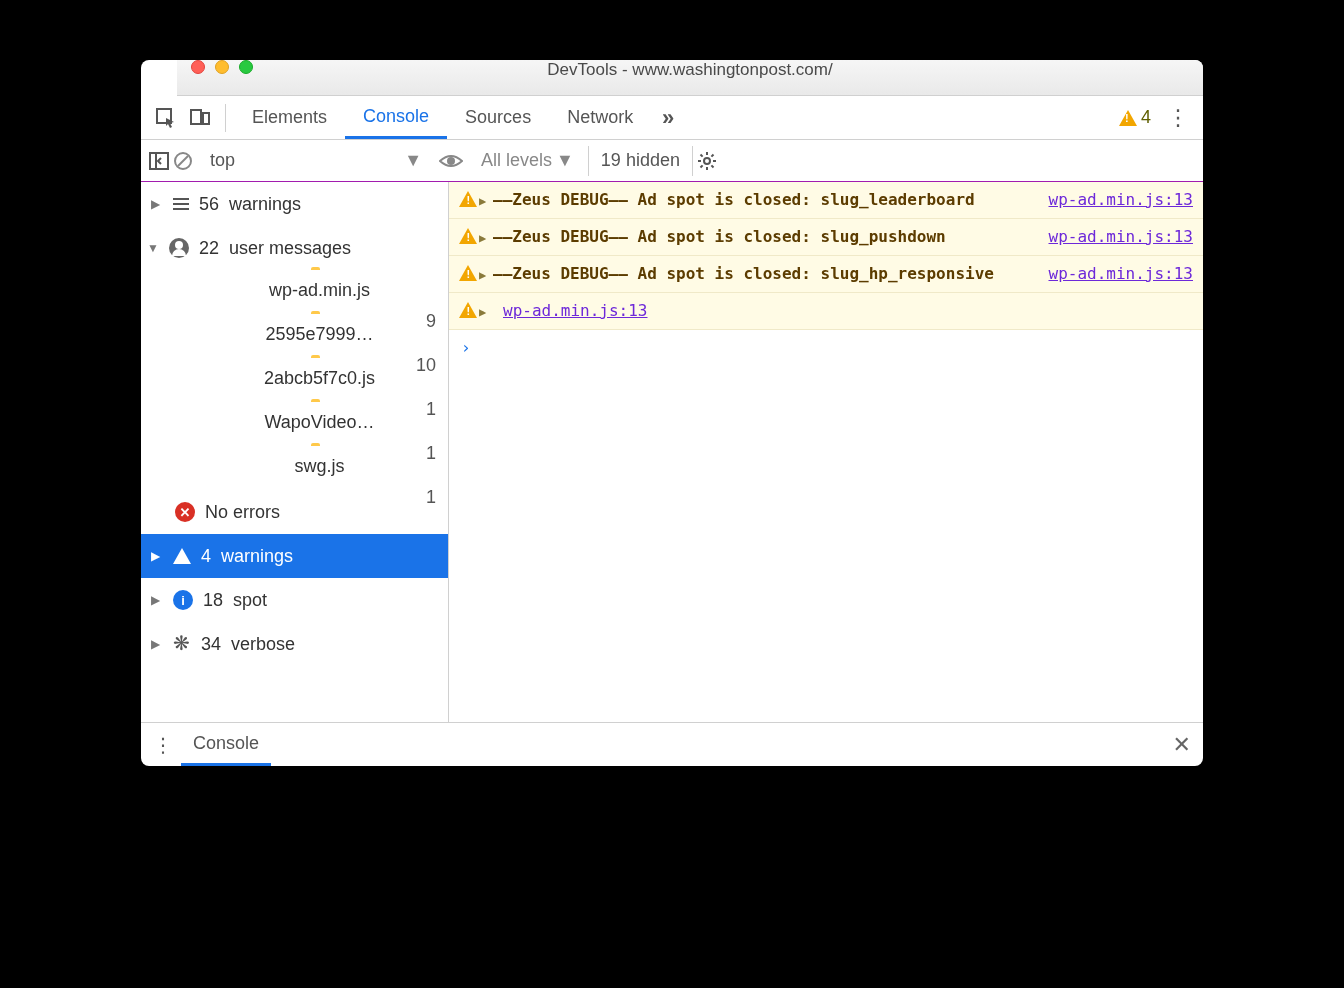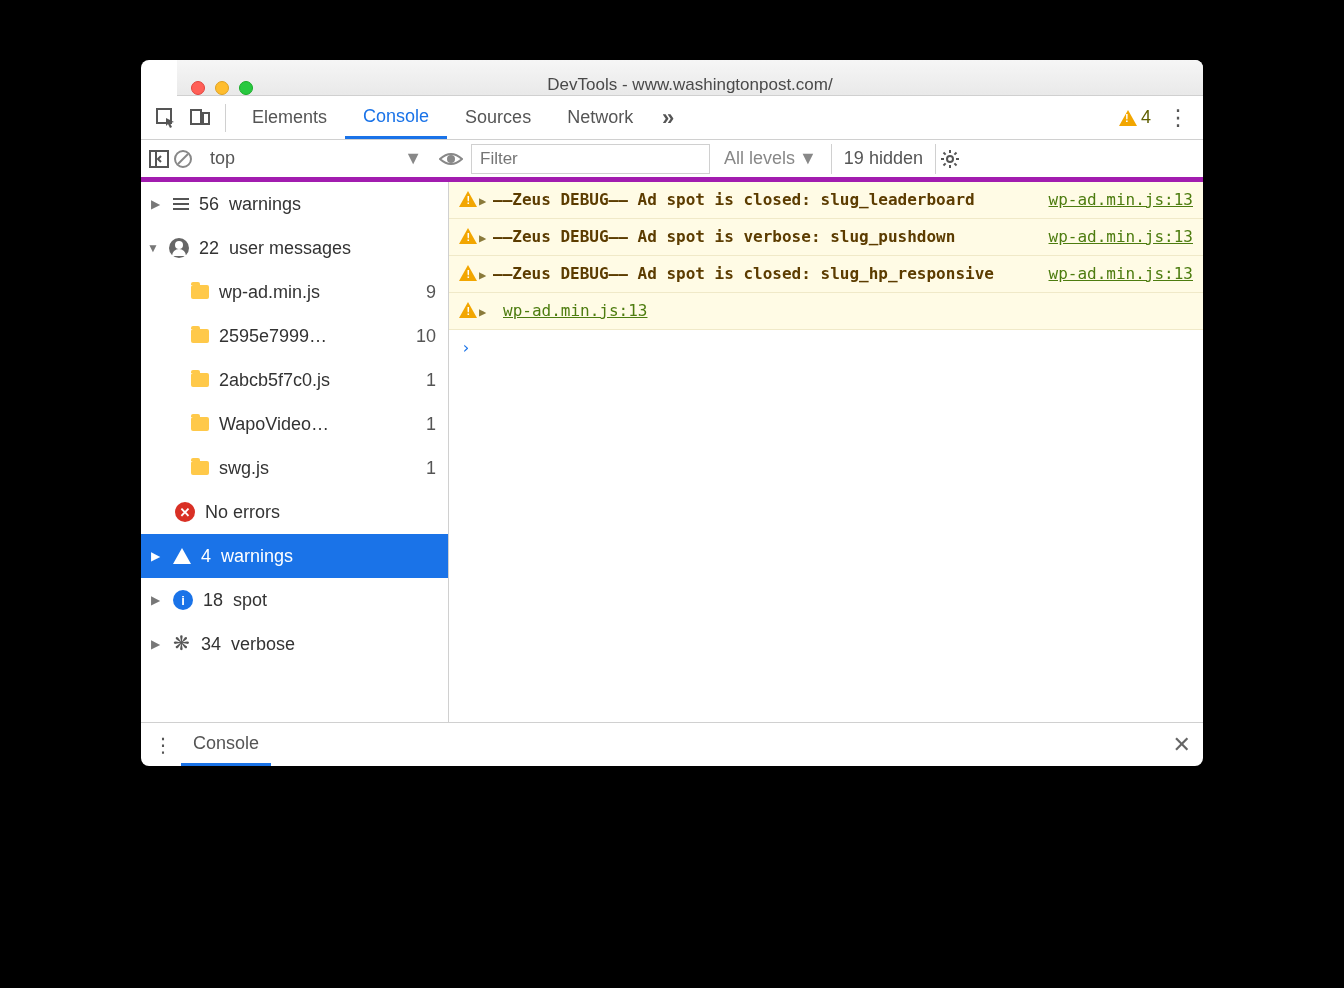--- a/index.html
+++ b/index.html
@@ -18,21 +18,21 @@
   background: #fff;
   border-radius: 8px;
   box-shadow: 0 15px 50px rgba(0,0,0,0.5);
   overflow: hidden;
 }
 .titlebar {
   height: 36px;
   background: linear-gradient(#f6f6f6, #e9e9e9);
   border-bottom: 1px solid #d0d0d0;
   display: flex;
-  align-items: flex-end;
+  align-items: flex-start;
   position: relative;
   margin-left: 36px;
 }
 .traffic {
   display: flex;
   gap: 10px;
   padding-left: 14px;
 }
 .tl { width: 14px; height: 14px; border-radius: 50%; }
 .tl.red { background: #ff5f57; border: 1px solid #e0443e;}
@@ -53,21 +53,21 @@
   font-size: 18px;
 }
 .tabbar .icon-btn { width: 34px; height: 34px; display:flex; align-items:center; justify-content:center; cursor:pointer;}
 .tabbar .divider { width: 1px; height: 28px; background: #d0d0d0; margin: 0 8px;}
 .tab { padding: 0 18px; height: 100%; display:flex; align-items:center; cursor:pointer; }
 .tab.active { color: #1a73e8; border-bottom: 3px solid #1a73e8; }
 .spacer { flex: 1; }
 .warn-count { display:flex; align-items:center; gap:4px; color:#5f5f00; font-size:18px; padding:0 10px;}
 .toolbar {
   height: 42px;
-  border-bottom: 5px solid #a21caf;
+  border-bottom: 1px solid #a21caf;
   display: flex;
   align-items: center;
   padding: 0 8px;
   gap: 4px;
   color: #555;
   font-size: 18px;
 }
 .ctx-select {
   flex: 0 0 230px;
   height: 30px;
@@ -85,21 +85,21 @@
   background:#fff;
 }
 .level-sel { display:flex; align-items:center; gap:4px; color:#888; padding:0 10px;}
 .hidden-ct { color:#555; padding:0 12px; border-left:1px solid #d0d0d0; border-right:1px solid #d0d0d0; height:30px; display:flex; align-items:center;}
 .body { display:flex; height: 540px; }
 .sidebar { width: 308px; border-right: 1px solid #d0d0d0; overflow:hidden; font-size:18px; color:#333;}
 .sb-row { height: 44px; display:flex; align-items:center; padding-left: 10px; gap: 10px; cursor:pointer;}
 .sb-row .chev { width:12px; color:#777; font-size:12px;}
 .sb-row.selected { background: #1a73e8; color:#fff;}
 .sb-row.selected .chev { color:#fff;}
-.sb-row.indent1 { padding-left: 50px; }
+.sb-row.indent1 { padding-left: 50px; flex-direction: column; }
 .sb-row .cnt { margin-left:auto; margin-right:12px; color:#555;}
 .folder-ic { width:18px; height:14px; background:#ffc94a; border-radius:2px; position:relative;}
 .folder-ic::before { content:""; position:absolute; top:-3px; left:0; width:9px; height:3px; background:#ffc94a; border-radius:2px 2px 0 0;}
 .ic-hamb { display:inline-flex; flex-direction:column; gap:3px;}
 .ic-hamb span { width:16px; height:2px; background:#555;}
 .circle-ic { width:20px; height:20px; border-radius:50%; display:flex; align-items:center; justify-content:center; font-size:13px; font-weight:bold;}
 .circle-ic.err { background:#d93025; color:#fff;}
 .circle-ic.info { background:#1a73e8; color:#fff;}
 .warn-tri { width:0; height:0; border-left:9px solid transparent; border-right:9px solid transparent; border-bottom:16px solid #f2a600; position:relative;}
 .warn-tri::after { content:"!"; position:absolute; left:-3px; top:2px; color:#fff; font-size:11px; font-weight:bold;}
@@ -107,21 +107,21 @@
 .bug-ic { width:18px; height:18px; position:relative;}
 .bug-ic::before { content:"❋"; font-size:20px; color:#555; position:absolute; top:-4px; left:0;}
 .user-ic { width:20px; height:20px; border-radius:50%; background:#666; position:relative;}
 .user-ic::before { content:""; position:absolute; width:8px; height:8px; background:#fff; border-radius:50%; top:3px; left:6px;}
 .user-ic::after { content:""; position:absolute; width:14px; height:7px; background:#fff; border-radius:7px 7px 0 0; bottom:2px; left:3px;}
 .logs { flex:1; overflow:auto; font-family: Menlo, Consolas, monospace; font-size:16px; }
 .log-row { display:flex; padding: 6px 10px; border-bottom:1px solid #f0e9c8; background:#fffbe5; color:#5c3c00; line-height:1.5;}
 .log-row .wtri { flex:0 0 20px; margin-top:3px;}
 .log-row .exptri { flex:0 0 14px; color:#8a7a3a; font-size:12px; margin-top:4px;}
 .log-row .msg { flex:1;font-weight:bold; }
-.log-row .src { color:#4d7c0f; text-decoration:underline; white-space:nowrap; padding-left:10px;}
+.log-row .src { color:#6d28d9; text-decoration:underline; white-space:nowrap; padding-left:10px;}
 .prompt-row { padding: 8px 12px; color:#1a73e8; font-family:Menlo,monospace; font-size:16px;}
 .drawer { height: 44px; border-top:1px solid #d0d0d0; display:flex; align-items:center; padding:0 12px; font-size:18px; color:#555;}
 .drawer .dtab { padding:0 12px; height:100%; display:flex; align-items:center; border-bottom:3px solid #1a73e8; margin-left:8px;}
 .close-x { margin-left:auto; font-size:22px; color:#666; cursor:pointer;}
 svg { display:block; }
 </style>
 </head>
 <body>
 
 <div class="window">
@@ -182,21 +182,20 @@
       <span style="color:#888;">▼</span>
     </div>
     <div class="divider" style="height:24px;"></div>
     <div class="icon-btn">
       <svg width="24" height="16" viewBox="0 0 24 16">
           <path d="M1 8 Q12 -2 23 8 Q12 18 1 8 Z" fill="none" stroke="#888" stroke-width="2"></path>
           <circle cx="12" cy="8" r="4" fill="#888"></circle>
         </svg>
     </div>
     <div class="divider" style="height:24px;"></div>
-    <input class="filter-input" placeholder="Filter" style="">
     <div class="level-sel">
       <span>All levels</span>
       <span>▼</span>
     </div>
     <div class="hidden-ct">19 hidden</div>
     <div class="icon-btn">
       <svg width="20" height="20" viewBox="0 0 20 20">
           <circle cx="10" cy="10" r="3" fill="none" stroke="#555" stroke-width="2"></circle>
           <g stroke="#555" stroke-width="2">
             <line x1="10" y1="1" x2="10" y2="4"></line>
@@ -286,21 +285,21 @@
           </div>
         <div class="exptri">▶</div>
         <div class="msg">––Zeus DEBUG–– Ad spot is closed: slug_leaderboard</div>
         <div class="src">wp-ad.min.js:13</div>
       </div>
       <div class="log-row">
         <div class="wtri">
             <div class="warn-tri"></div>
           </div>
         <div class="exptri">▶</div>
-        <div class="msg">––Zeus DEBUG–– Ad spot is verbose: slug_pushdown</div>
+        <div class="msg">––Zeus DEBUG–– Ad spot is closed: slug_pushdown</div>
         <div class="src">wp-ad.min.js:13</div>
       </div>
       <div class="log-row">
         <div class="wtri">
             <div class="warn-tri"></div>
           </div>
         <div class="exptri">▶</div>
         <div class="msg">––Zeus DEBUG–– Ad spot is closed: slug_hp_responsive</div>
         <div class="src">wp-ad.min.js:13</div>
       </div>

